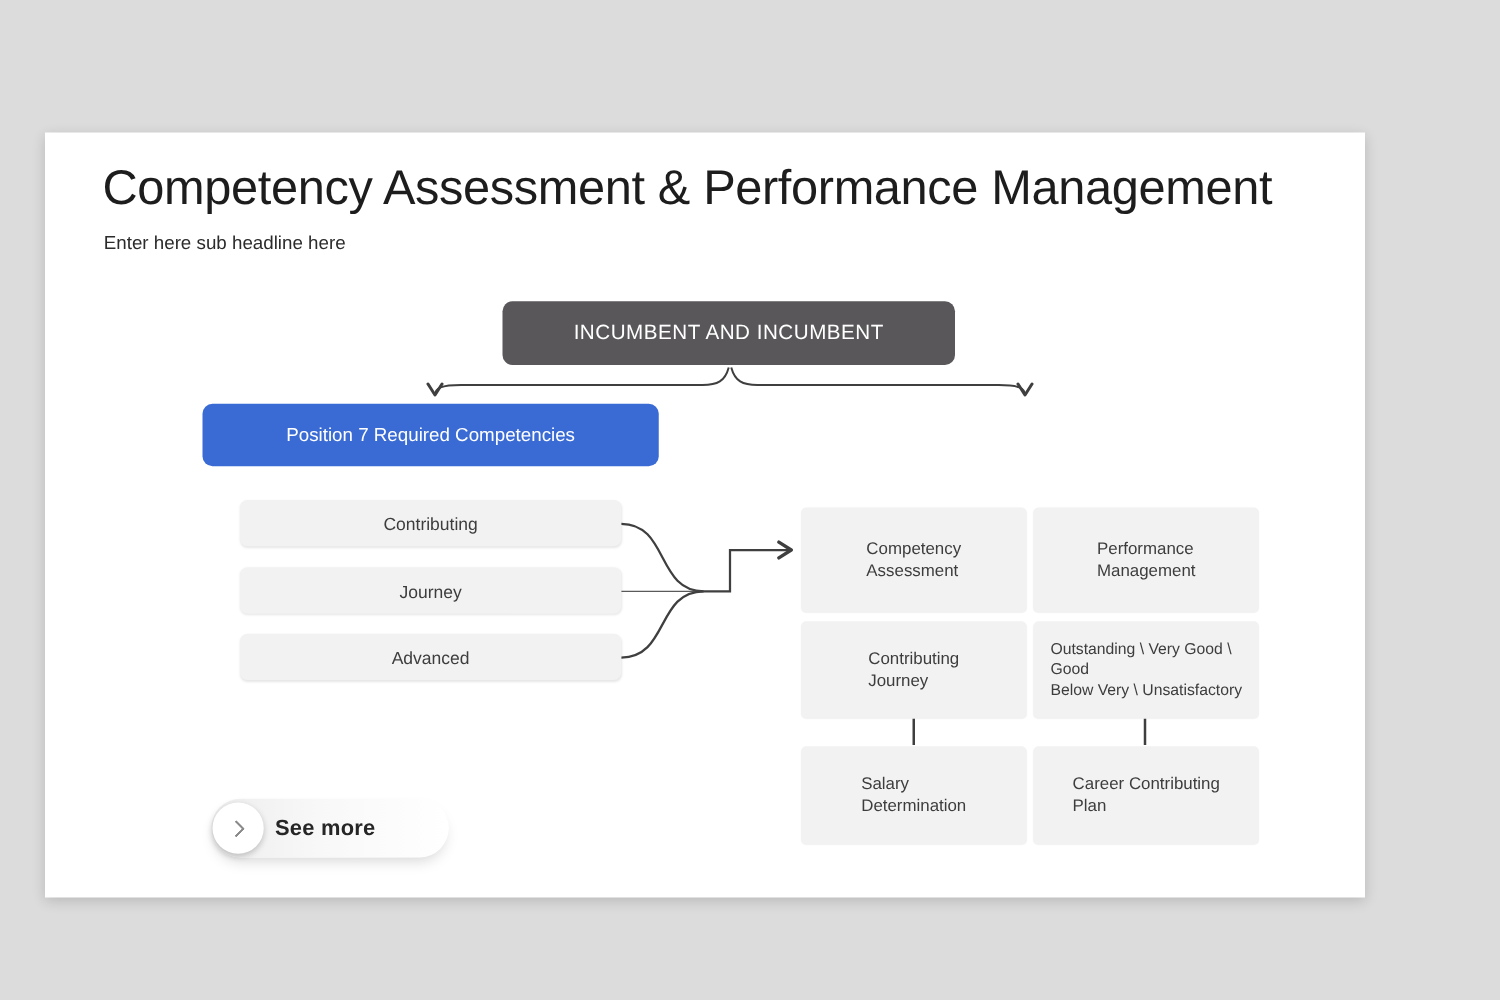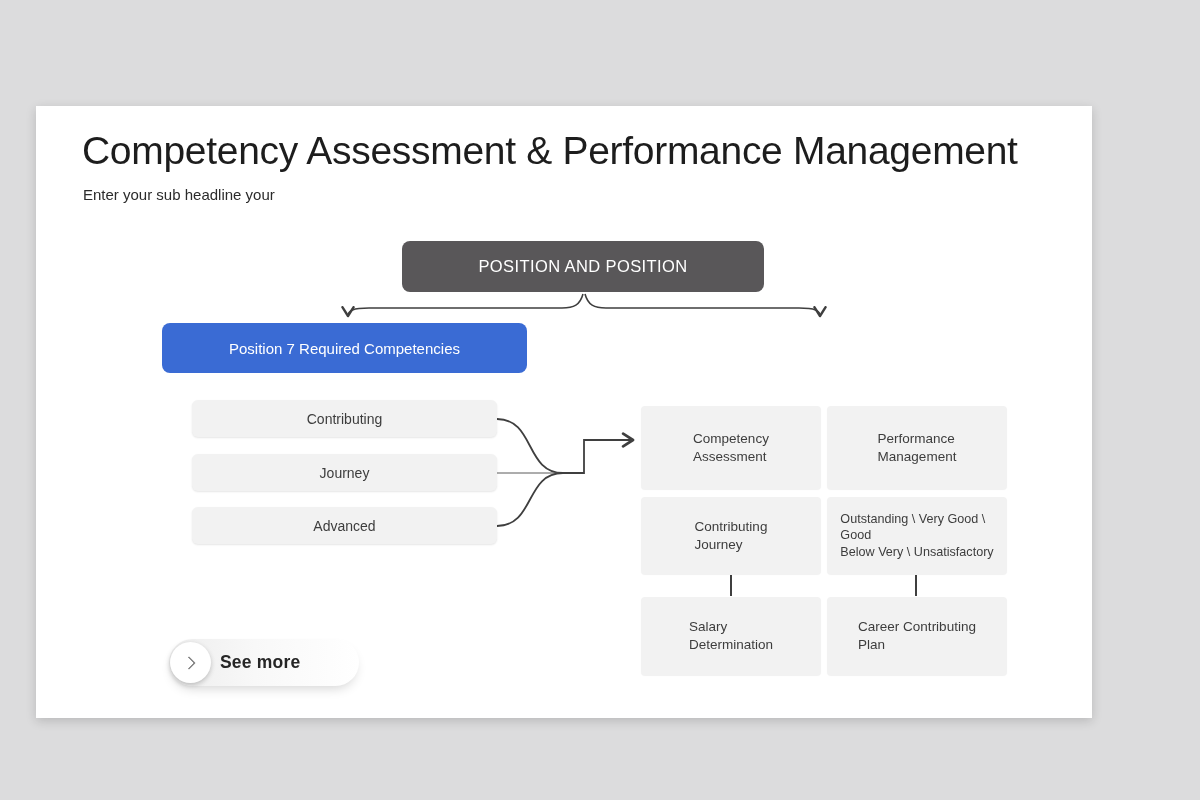--- a/index.html
+++ b/index.html
@@ -95,21 +95,21 @@
     font-size:17.5px; font-weight:bold; color:#262626; letter-spacing:0.2px;
   }
 </style>
 </head>
 <body>
 
 <div class="canvas">
   <div class="slide">
 
     <h1 class="title">Competency Assessment &amp; Performance Management</h1>
-    <div class="subtitle">Enter your sub headline your</div>
+    <div class="subtitle">Enter here sub headline here</div>
 
     <svg class="connectors" width="1096" height="612" viewBox="0 0 1096 612" fill="none">
       <defs>
         <marker id="arr" markerWidth="9" markerHeight="9" refX="6.5" refY="4.5" orient="auto">
           <path d="M1,1 L6.5,4.5 L1,8" fill="none" stroke="#3f3f3f" stroke-width="1.5" stroke-linecap="round" stroke-linejoin="round"></path>
         </marker>
       </defs>
 
       <path d="M547,188 C544,199 538,202 526,202 L333,202 C317,202 312,204.5 312,210" stroke="#3f3f3f" stroke-width="1.6" marker-end="url(#arr)"></path>
       <path d="M549,188 C552,199 558,202 570,202 L763,202 C779,202 784,204.5 784,210" stroke="#3f3f3f" stroke-width="1.6" marker-end="url(#arr)"></path>
@@ -117,21 +117,21 @@
       <path d="M461,313 C499,313 489,367 527,367" stroke="#3f3f3f" stroke-width="1.8"></path>
       <path d="M461,367 L527,367" stroke="#5a5a5a" stroke-width="1"></path>
       <path d="M461,420 C499,420 489,367 527,367" stroke="#3f3f3f" stroke-width="1.8"></path>
 
       <path d="M527,367 L548,367 L548,334 L597,334" stroke="#3f3f3f" stroke-width="1.8" marker-end="url(#arr)"></path>
 
       <path d="M695,469 L695,490" stroke="#3f3f3f" stroke-width="2"></path>
       <path d="M880,469 L880,490" stroke="#3f3f3f" stroke-width="2"></path>
     </svg>
 
-    <div class="node root-node">POSITION AND POSITION</div>
+    <div class="node root-node">INCUMBENT AND INCUMBENT</div>
 
     <div class="node branch left">Position 7 Required Competencies</div>
 
 
     <div class="level l1">Contributing</div>
     <div class="level l2">Journey</div>
     <div class="level l3">Advanced</div>
 
     <div class="cell col1 r1">Competency
 Assessment</div>

